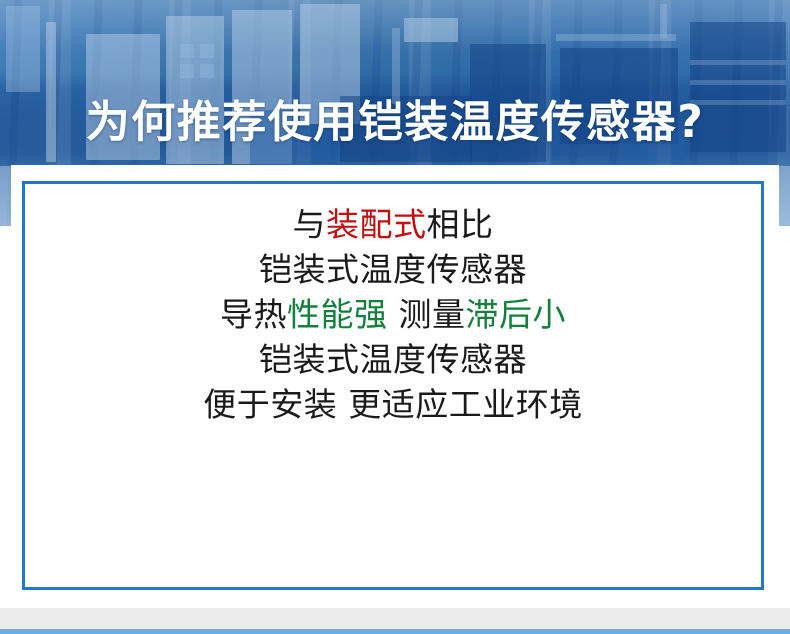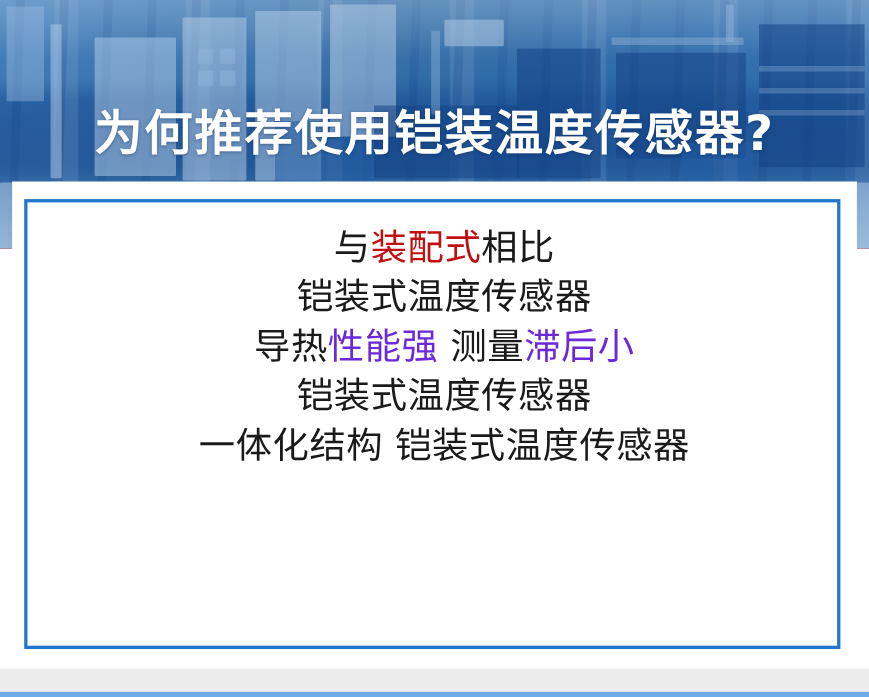--- a/index.html
+++ b/index.html
@@ -137,34 +137,33 @@
     box-sizing: border-box;
     background: #ffffff;
   }
 
   .lines {
     position: absolute;
     left: 0;
     top: 18px;
     width: 100%;
     text-align: center;
-    margin-left: 11px;
   }
 
   .line {
     font-family: "DejaVu Sans", "Liberation Sans", sans-serif;
     font-size: 33px;
     font-weight: 400;
     line-height: 45px;
     color: #1a1a1a;
     letter-spacing: 0.5px;
     white-space: nowrap;
   }
   .seg-red  { color: #c20f0f; }
-  .seg-blue { color: #6d28d9; text-align: right; }
+  .seg-blue { color: #15803d; text-align: right; }
   .seg-dark { color: #1a1a1a; }
 
   
   .footer-gray {
     position: absolute;
     left: 0;
     top: 608px;
     width: 790px;
     height: 21px;
     background: #ececec;
@@ -216,21 +215,21 @@
     <h1 class="hero-title">为何推荐使用铠装温度传感器?</h1>
   </div>
 
   <div class="panel">
     <div class="panel-frame">
       <div class="lines" id="feature-lines">
           <div class="line"><span class="seg-dark">与</span><span class="seg-red">装配式</span><span class="seg-dark">相比</span></div>
           <div class="line"><span class="seg-dark">铠装式温度传感器</span></div>
           <div class="line"><span class="seg-dark">导热</span><span class="seg-blue">性能强</span><span class="seg-dark"> 测量</span><span class="seg-blue">滞后小</span></div>
           <div class="line"><span class="seg-dark">铠装式温度传感器</span></div>
-          <div class="line"><span class="seg-dark">一体化结构 铠装式温度传感器</span></div>
+          <div class="line"><span class="seg-dark">便于安装 更适应工业环境</span></div>
         </div>
     </div>
   </div>
 
   <div class="footer-gray"></div>
   <div class="footer-blue"></div>
 
 </div>
 
 </body></html>

